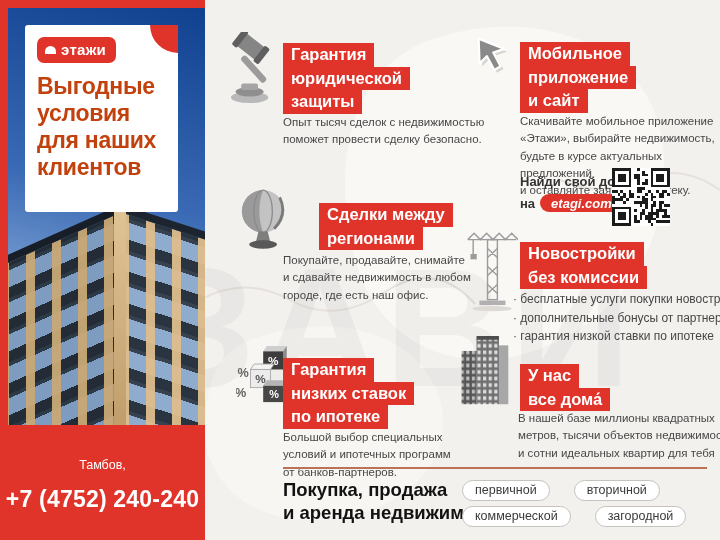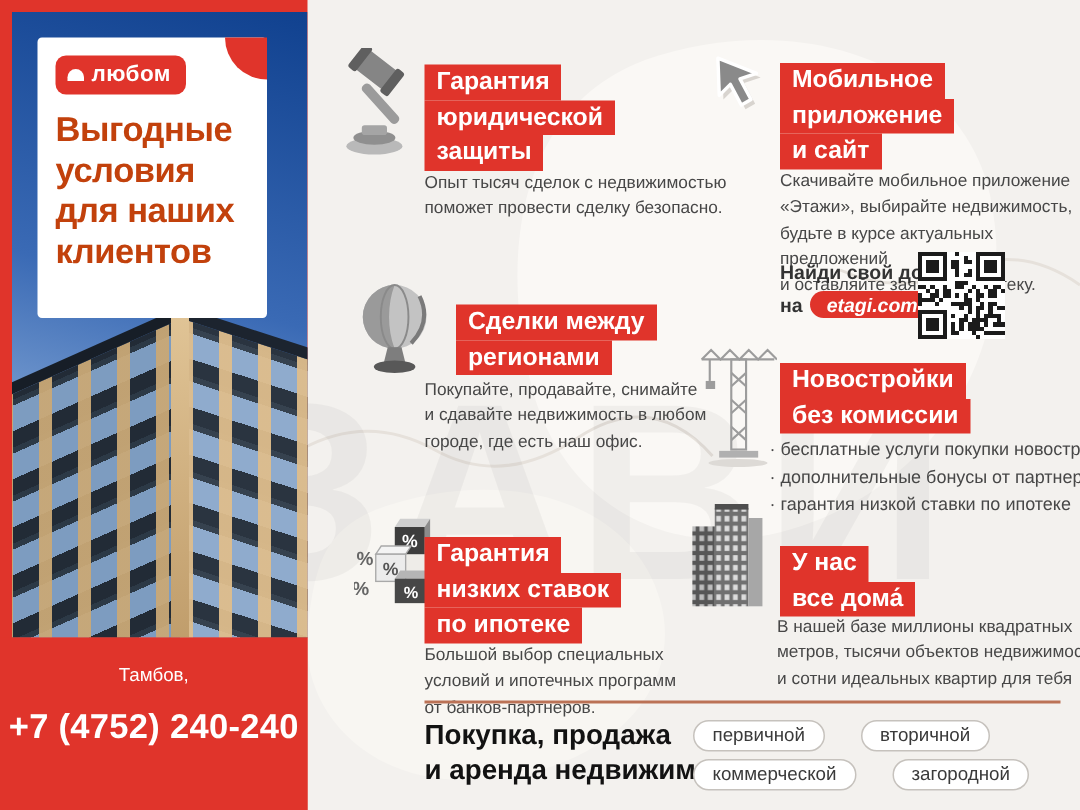--- a/index.html
+++ b/index.html
@@ -44,21 +44,21 @@
   .promo-card{position:absolute;left:25px;top:25px;width:153px;height:187px;background:#fff;border-radius:3px;}
   .card-corner{position:absolute;top:0;right:0;width:28px;height:28px;background:#e0342b;border-bottom-left-radius:100%;}
   .logo{
     position:absolute;left:12px;top:12px;display:inline-flex;align-items:center;
     background:#e0342b;color:#fff;font-weight:800;font-size:15px;
     padding:4px 10px 5px 8px;border-radius:7px;letter-spacing:.3px;
   }
   .logo-dome{display:inline-block;width:11px;height:8px;background:#fff;border-radius:11px 11px 0 0;margin-right:5px;}
   .heading{position:absolute;left:12px;top:48px;color:#c2410c;font-weight:800;font-size:23px;line-height:27px;letter-spacing:-0.3px;}
   .heading div{white-space:nowrap;}
-  .contact{position:absolute;left:0;bottom:0;width:100%;height:115px;background:#e0342b;color:#fff;text-align:center;padding-top:16px;box-sizing:border-box;}
+  .contact{position:absolute;left:0;bottom:0;width:100%;height:115px;background:#e0342b;color:#fff;text-align:center;padding-top:31px;box-sizing:border-box;}
   .contact .addr{font-size:12.5px;line-height:1.55;}
   .contact .phone{font-size:23px;font-weight:800;margin-top:11px;letter-spacing:.2px;}
 
   
   .section{position:absolute;}
   .sec-icon{position:absolute;left:0;top:0;}
   .labels{position:absolute;}
   .label-line{width:max-content;background:#e0342b;color:#fff;font-weight:800;font-size:16.5px;line-height:1;padding:3px 8px 4px;}
   .desc{position:absolute;white-space:pre-line;font-size:11.5px;line-height:1.5;color:#474747;width:225px;}
   .desc.bullets{font-size:12px;line-height:1.55;width:230px;}
@@ -96,21 +96,21 @@
       <div class="sky"></div>
       <div class="face-left"></div>
       <div class="face-right"></div>
       <div class="corner-col"></div>
     </div>
 
     <div class="promo-card">
       <div class="card-corner"></div>
       <div class="logo">
         <span class="logo-dome"></span>
-        <span>любом</span>
+        <span>этажи</span>
       </div>
       <div class="heading">
         <div>Выгодные</div>
         <div>условия</div>
         <div>для наших</div>
         <div>клиентов</div>
       </div>
     </div>
 
     <div class="contact">
@@ -181,21 +181,21 @@
 
   <div class="section" style="left:240px;top:186px;width:235px;height:115px;">
     <svg class="sec-icon" style="left:0;top:2px;" width="48" height="65" viewBox="0 0 52 70">
       <circle cx="25" cy="25" r="23" fill="#c3c3c3"></circle>
       <path d="M25 2 a23 23 0 0 0 0 46 a30 46 0 0 1 0 -46" fill="#9a9a9a"></path>
       <ellipse cx="25" cy="25" rx="10" ry="23" fill="none" stroke="#8a8a8a" stroke-width="1.4"></ellipse>
       <path d="M43 10 q9 18 -6 34" stroke="#7a7a7a" stroke-width="3" fill="none"></path>
       <path d="M20 47 L30 47 L33 59 L17 59 Z" fill="#7e7e7e"></path>
       <ellipse cx="25" cy="61" rx="15" ry="4.5" fill="#585858"></ellipse>
     </svg>
-    <div class="labels" style="left:28px;top:17px;padding-left:36px;">
+    <div class="labels" style="left:43px;top:17px;padding-left:36px;">
       <div class="label-line">Сделки между</div>
       <div class="label-line">регионами</div>
     </div>
     <div class="desc" style="left:43px;top:66px;">Покупайте, продавайте, снимайте
 и сдавайте недвижимость в любом
 городе, где есть наш офис.</div>
   </div>
 
   <div class="section" style="left:466px;top:226px;width:254px;height:115px;">
     <svg class="sec-icon" style="left:0;top:0;" width="52" height="90" viewBox="0 0 58 96">

